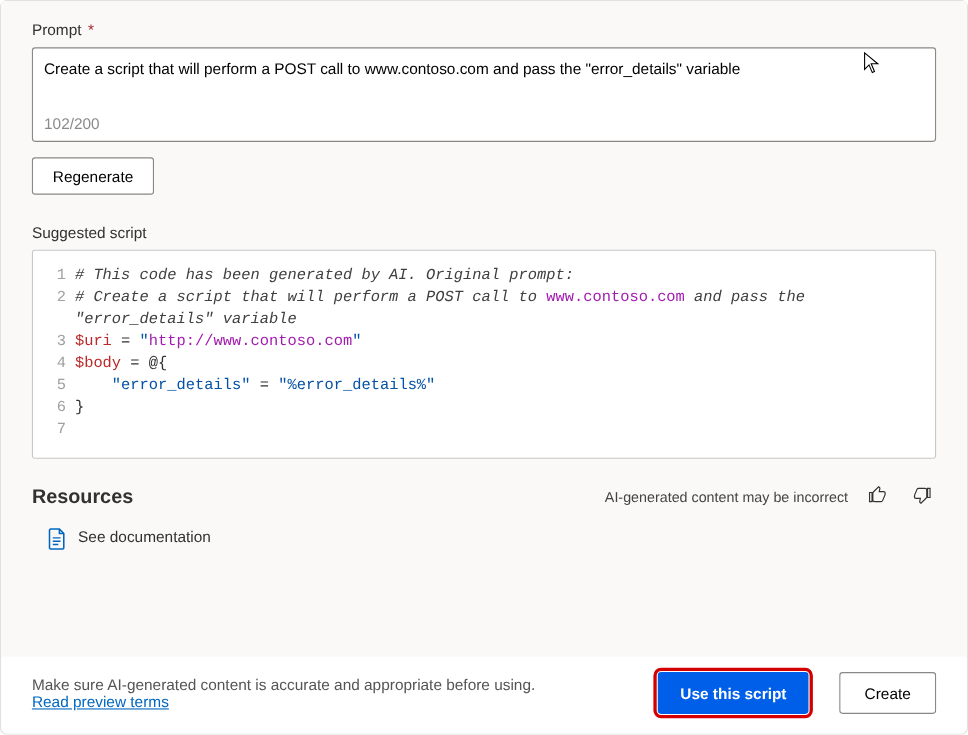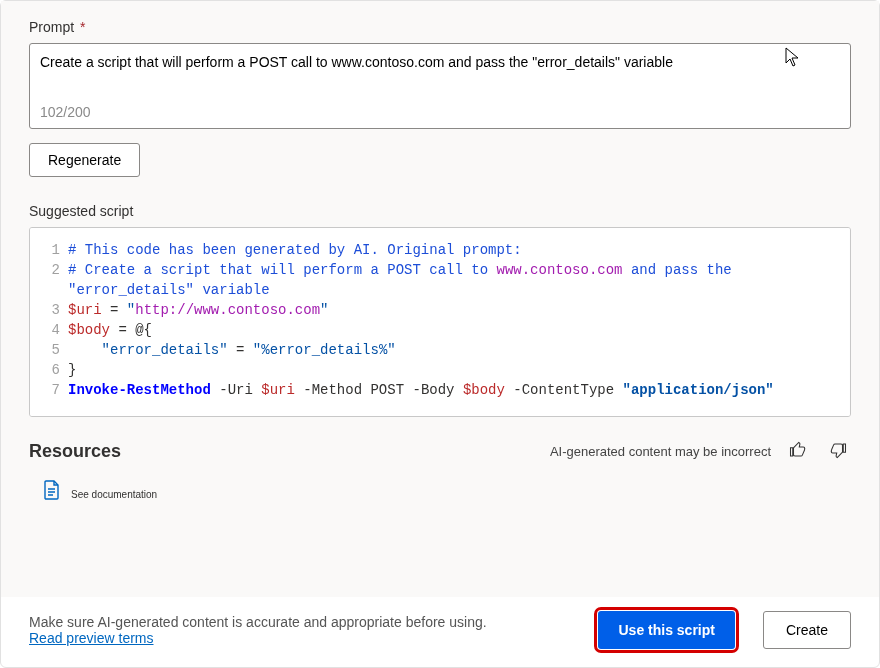--- a/index.html
+++ b/index.html
@@ -14,31 +14,31 @@
   .req { color: #a4262c; margin-left: 2px; }
   .prompt-box { background: #fff; border: 1px solid #8a8886; border-radius: 3px; padding: 10px 10px 8px 10px; display: flex; flex-direction: column; height: 86px; }
   .prompt-input { border: none; outline: none; font-size: 14px; font-family: inherit; resize: none; flex: 1; }
   .counter { color: #8a8a8a; font-size: 14px; }
   .regen-btn { margin-top: 14px; background: #fff; border: 1px solid #8a8886; border-radius: 3px; padding: 8px 18px; font-size: 14px; cursor: pointer; width: fit-content; }
   .section-label { font-size: 14px; margin-top: 26px; margin-bottom: 8px; }
   .code-box { background: #fff; border: 1px solid #c8c8c8; border-radius: 3px; padding: 12px 12px 28px 12px; font-family: Consolas, "Courier New", monospace; font-size: 14px; line-height: 20px; overflow: auto; height: 190px; }
   .code-line { display: flex; align-items: flex-start; }
   .ln { width: 18px; text-align: right; color: #a0a0a0; margin-right: 8px; user-select: none; flex-shrink: 0; }
   .code-text { white-space: pre-wrap; }
-  .c-comment { color: #1d4ed8; }
+  .c-comment { color: #404040; font-style: italic; }
   .c-keyword { color: #bb2a2a; }
   .c-string { color: #0451a5; }
   .c-link { color: #a21caf; cursor: pointer; }
   .c-builtin { color: #0000ff; font-weight: 700; }
   .c-bold { font-weight: 700; }
   .resources-row { display: flex; align-items: center; margin-top: 20px; }
   .resources-row h2 { font-size: 18px; font-weight: 600; }
   .ai-note { margin-left: auto; font-size: 13px; color: #444; }
   .thumb-btn { background: none; border: none; cursor: pointer; margin-left: 14px; color: #333; padding: 4px; }
-  .doc-row { display: flex; align-items: flex-end; margin: 14px 0 0 14px; font-size: 10px; cursor: pointer; }
+  .doc-row { display: flex; align-items: flex-start; margin: 14px 0 0 14px; font-size: 14px; cursor: pointer; }
   .doc-row svg { margin-right: 10px; }
   .footer { padding: 14px 28px 18px 28px; display: flex; align-items: center; border-top: 0; }
   .footer-text { font-size: 14px; color: #555; max-width: 480px; }
   .footer-text a { color: #0067c0; text-decoration: underline; cursor: pointer; }
   .footer-buttons { margin-left: auto; display: flex; gap: 28px; }
   .primary-btn { background: #005fe8; color: #fff; border: none; border-radius: 3px; padding: 10px 20px; font-size: 14px; font-weight: 600; cursor: pointer; }
   .primary-highlight { outline: 3px solid #d40000; outline-offset: 1px; }
   .secondary-btn { background: #fff; border: 1px solid #8a8886; border-radius: 3px; padding: 10px 22px; font-size: 14px; cursor: pointer; }
   .cursor-ptr { position: absolute; top: 46px; right: 78px; pointer-events: none; }
 </style>
@@ -84,21 +84,20 @@
         <div class="code-line">
           <span class="ln">5</span>
           <span class="code-text"><span>    </span><span class="c-string">"error_details"</span><span> = </span><span class="c-string">"%error_details%"</span></span>
         </div>
         <div class="code-line">
           <span class="ln">6</span>
           <span class="code-text"><span>}</span></span>
         </div>
         <div class="code-line">
           <span class="ln">7</span>
-          <span class="code-text"><span class="c-builtin">Invoke-RestMethod</span><span> -Uri </span><span class="c-keyword">$uri</span><span> -Method POST -Body </span><span class="c-keyword">$body</span><span> -ContentType </span><span class="c-string c-bold">"application/json"</span></span>
         </div>
       </div>
 
     <div class="resources-row">
       <h2>Resources</h2>
       <span class="ai-note">AI-generated content may be incorrect</span>
       <button class="thumb-btn">
         <svg width="18" height="18" viewBox="0 0 24 24">
             <path d="M2 20h3V9H2v11zm19-10c0-1.1-.9-2-2-2h-5.3l.8-3.8v-.3c0-.4-.2-.8-.4-1.1L13 2 6.6 8.4C6.2 8.8 6 9.3 6 9.8V18c0 1.1.9 2 2 2h8c.8 0 1.5-.5 1.8-1.2l2.9-6.8c.1-.2.1-.5.1-.7V10z" fill="none" stroke="#333" stroke-width="1.4"></path>
           </svg>

